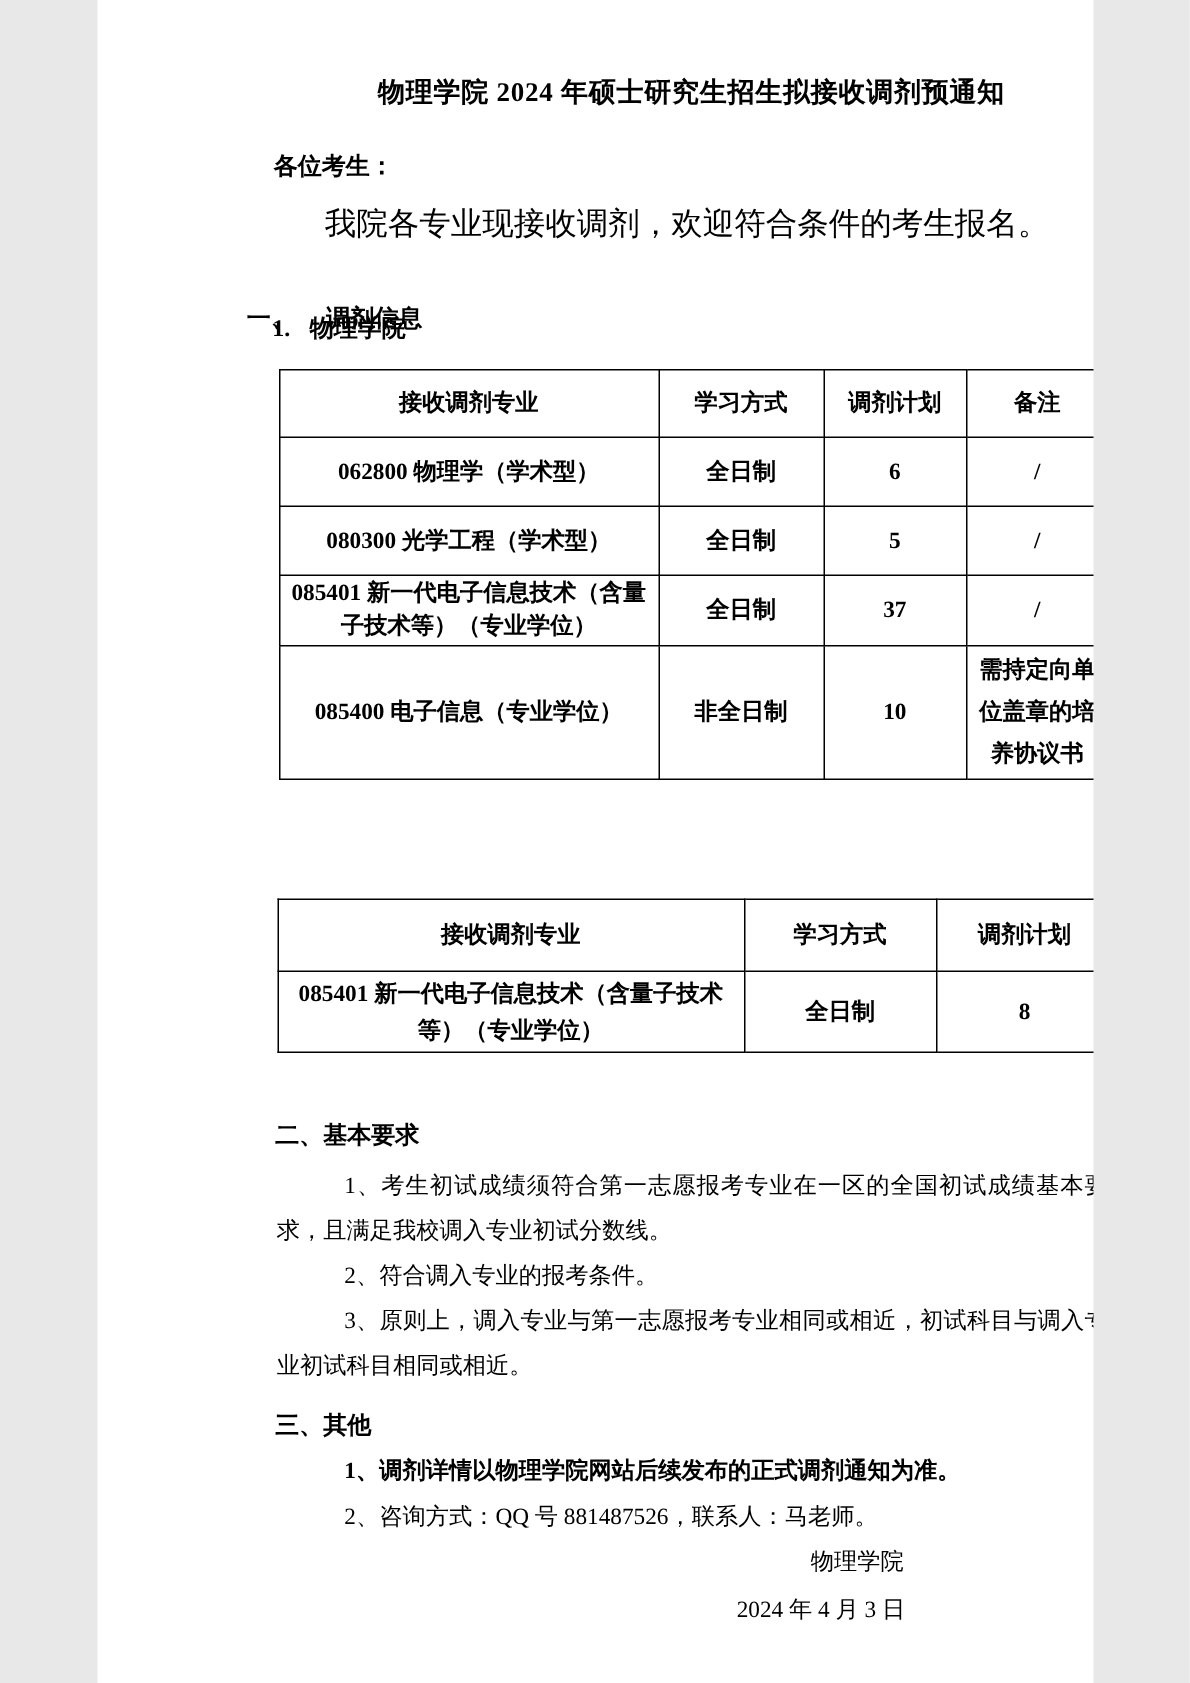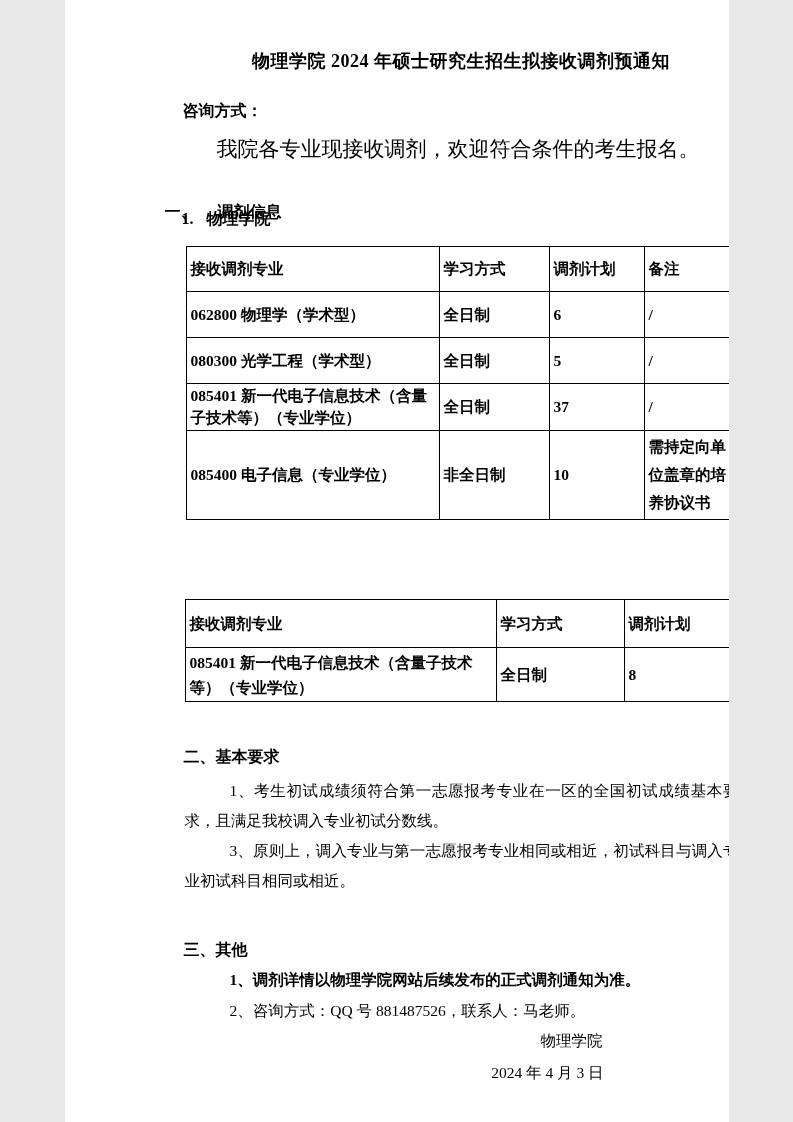--- a/index.html
+++ b/index.html
@@ -34,21 +34,21 @@
   .h-sec3     { top:940px; left:119px; }
 
   table.doc-table {
     border-collapse:collapse;
     table-layout:fixed;
     font-size:15.5px;
     font-weight:bold;
   }
   table.doc-table th, table.doc-table td {
     border:1px solid #000;
-    text-align:left;
+    text-align:center;
     vertical-align:middle;
     padding:0 4px;
     line-height:22px;
     overflow:hidden;
   }
   #table1 { top:246px; left:121px; width:553px; }
   #table1 tr.r-head { height:45px; }
   #table1 tr.r1 { height:46px; }
   #table1 tr.r2 { height:46px; }
   #table1 tr.r3 { height:47px; }
@@ -73,21 +73,21 @@
   .sign-org  { top:1031px; right:126px; font-size:15.5px; text-align:right; }
   .sign-date { top:1063px; right:125px; font-size:15.5px; }
 </style>
 </head>
 <body>
 
 <div class="page">
 
   <div class="abs doc-title">物理学院 2024 年硕士研究生招生拟接收调剂预通知</div>
 
-  <div class="abs salutation">咨询方式：</div>
+  <div class="abs salutation">各位考生：</div>
 
   <div class="abs intro">我院各专业现接收调剂，欢迎符合条件的考生报名。</div>
 
   <div class="abs heading h-sec1">
     <span class="num">一、</span><span>调剂信息</span>
   </div>
 
   <div class="abs heading h-sub1">
     <span class="num">1.</span><span>物理学院</span>
   </div>
@@ -151,20 +151,21 @@
       <td>全日制</td>
       <td>8</td>
     </tr>
   </tbody>
     </table>
 
   <div class="abs heading h-sec2">二、基本要求</div>
 
   <div class="abs body-text">
     <p>1、考生初试成绩须符合第一志愿报考专业在一区的全国初试成绩基本要求，且满足我校调入专业初试分数线。</p>
+    <p>2、符合调入专业的报考条件。</p>
     <p>3、原则上，调入专业与第一志愿报考专业相同或相近，初试科目与调入专业初试科目相同或相近。</p>
   </div>
 
   <div class="abs heading h-sec3">三、其他</div>
 
   <div class="abs s3-item1">1、调剂详情以物理学院网站后续发布的正式调剂通知为准。</div>
 
   <div class="abs s3-item2">2、咨询方式：QQ 号 881487526，联系人：马老师。</div>
 
   <div class="abs sign-org">物理学院</div>

